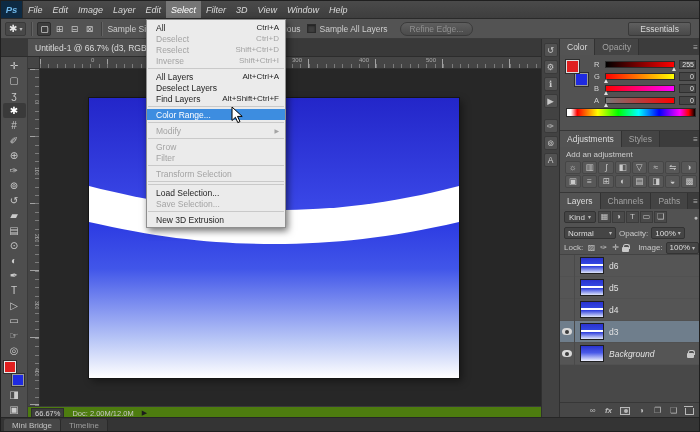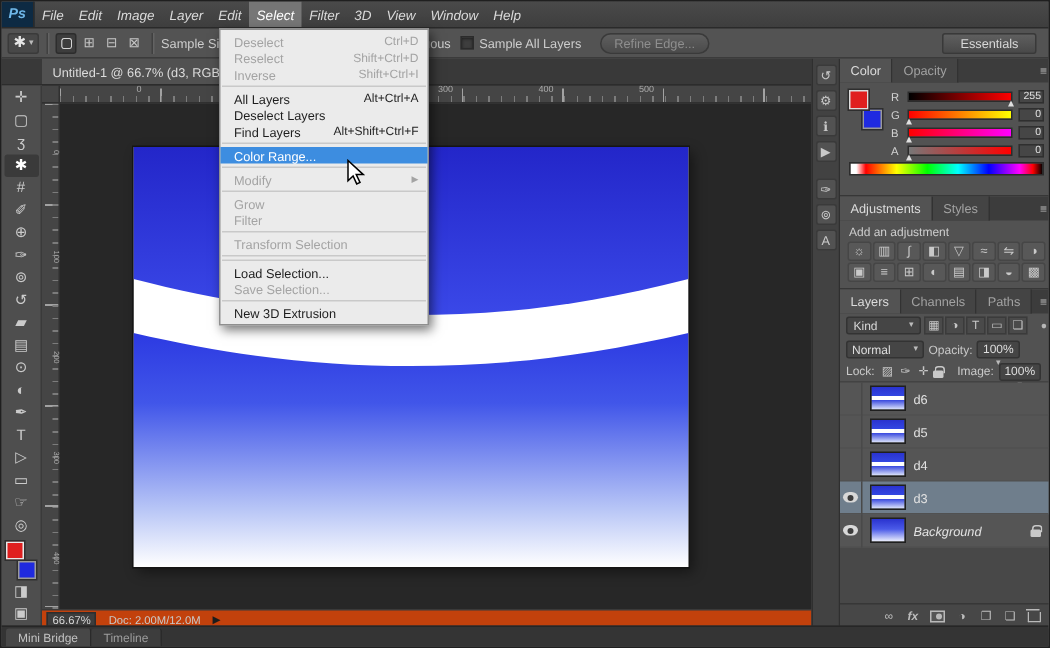--- a/index.html
+++ b/index.html
@@ -54,21 +54,21 @@
  background-size:100% 4px,100% 9px;background-position:0 100%,0 100%;background-repeat:repeat-x;}
 .ruler-left{left:0;top:12px;width:12px;bottom:0;border-right:1px solid #303030;
  background-image:repeating-linear-gradient(to bottom,#7c7c7c 0 1px,transparent 1px 8.4px),repeating-linear-gradient(to bottom,#a2a2a2 0 1px,transparent 1px 67px);
  background-size:4px 100%,9px 100%;background-position:100% 0,100% 0;background-repeat:repeat-y;}
 .rnum{position:absolute;top:0;font-size:6px;color:#ababab;line-height:1;padding-left:2px;}
 .rnum-v{left:0;width:11px;font-size:5px;text-align:center;writing-mode:vertical-rl;padding-left:0;padding-top:2px;}
 .image{position:absolute;left:61px;top:41px;width:370px;height:280px;box-shadow:0 0 0 1px #151515,3px 3px 8px rgba(0,0,0,.45);}
 .image svg{display:block;width:100%;height:100%;}
 
 
-.statusbar{position:absolute;left:27px;top:405px;width:513px;height:13px;background:#c2410c;border-top:1px solid #3a3a3a;display:flex;align-items:center;gap:8px;padding:0 3px;font-size:7.5px;color:#c9c9c9;z-index:10;}
+.statusbar{position:absolute;left:27px;top:405px;width:513px;height:13px;background:#4d7c0f;border-top:1px solid #3a3a3a;display:flex;align-items:center;gap:8px;padding:0 3px;font-size:7.5px;color:#c9c9c9;z-index:10;}
 .zoom-box{background:#3d3d3d;border:1px solid #2d2d2d;padding:0 3px;height:10px;display:flex;align-items:center;color:#d5d5d5;}
 .status-arrow{color:#1c1c1c;font-size:7px;}
 
 
 .dock-strip{position:absolute;left:540px;top:38px;width:18px;height:380px;background:#424242;border-left:1px solid #2f2f2f;display:flex;flex-direction:column;align-items:center;padding-top:4px;gap:3px;z-index:10;}
 .strip-icon{width:14px;height:14px;display:flex;align-items:center;justify-content:center;font-size:8.5px;line-height:1;color:#c9c9c9;background:#525252;border:1px solid #3a3a3a;border-radius:2px;}
 
 
 .dock{position:absolute;left:558px;top:38px;width:142px;height:380px;background:#4e4e4e;border-left:1px solid #2f2f2f;z-index:10;}
 .panel{position:absolute;left:0;width:142px;border-bottom:1px solid #373737;background:#525252;}
@@ -97,26 +97,26 @@
 .sval{width:17px;font-size:7px;color:#e0e0e0;text-align:right;background:#464646;border:1px solid #2f2f2f;padding:0 1px;height:9px;line-height:7px;}
 .spectrum{margin:2px 6px 0;height:9px;border:1px solid #2c2c2c;background:linear-gradient(to right,#fff 0,#fff 3%,#f00 8%,#ff0 24%,#0f0 40%,#0ff 56%,#00f 72%,#f0f 88%,#f00 95%,#000 100%);}
 
 
 .adj-header{font-size:8px;color:#cdcdcd;padding:3px 6px 2px;}
 .adj-grid{display:grid;grid-template-columns:repeat(8,1fr);gap:1px;padding:0 5px;}
 .adj-icon{height:13px;display:flex;align-items:center;justify-content:center;font-size:8.5px;line-height:1;color:#c9c9c9;background:#585858;border:1px solid #464646;border-radius:2px;}
 
 
 .lfilter{display:flex;align-items:center;gap:2px;padding:2px 4px;height:16px;}
-.kind-dd{display:flex;align-items:center;gap:21px;background:#454545;border:1px solid #333;border-radius:2px;padding:0 4px;height:12px;font-size:8px;color:#d8d8d8;}
+.kind-dd{display:flex;align-items:center;gap:3px;background:#454545;border:1px solid #333;border-radius:2px;padding:0 4px;height:12px;font-size:8px;color:#d8d8d8;}
 .f-icon{width:13px;height:12px;display:flex;align-items:center;justify-content:center;font-size:8px;line-height:1;color:#c6c6c6;background:#4a4a4a;border:1px solid #3b3b3b;}
 .lf-toggle{margin-left:auto;font-size:7px;color:#b7b7b7;}
 .lblend{display:flex;align-items:center;gap:3px;padding:1px 4px;height:16px;font-size:8px;color:#c9c9c9;}
 .blend-dd{display:flex;align-items:center;justify-content:space-between;width:52px;height:12px;background:#454545;border:1px solid #333;border-radius:2px;padding:0 3px;font-size:8px;color:#dedede;}
-.op-val{display:flex;align-items:center;gap:2px;background:#454545;border:1px solid #333;border-radius:2px;height:12px;padding:0 3px;font-size:8px;color:#dedede;flex-direction:column;}
+.op-val{display:flex;align-items:center;gap:2px;background:#454545;border:1px solid #333;border-radius:2px;height:12px;padding:0 3px;font-size:8px;color:#dedede;}
 .llock{display:flex;align-items:center;gap:3px;padding:1px 4px;height:14px;font-size:8px;color:#c9c9c9;border-bottom:1px solid #434343;}
 .lk-icon{width:11px;height:11px;display:flex;align-items:center;justify-content:center;font-size:8px;line-height:1;color:#c6c6c6;}
 .layer-list{position:absolute;top:62px;left:0;right:0;bottom:16px;background:#484848;overflow:hidden;}
 .layer-row{display:flex;align-items:center;height:22px;border-bottom:1px solid #515151;background:#555;padding-right:2px;}
 .layer-row.selected{background:#6f7e8c;}
 .eye-cell{width:15px;height:22px;display:flex;align-items:center;justify-content:center;border-right:1px solid #494949;}
 .thumb{width:24px;height:17px;margin:0 5px;border:1px solid #1f1f1f;background:linear-gradient(180deg,#2a33cf 0%,#3347e2 40%,#fff 40%,#fff 56%,#3040dd 56%,#dfe6fb 100%);}
 .thumb.bgthumb{background:linear-gradient(180deg,#2a33cf 0%,#4a5ae8 45%,#eef1fd 100%);}
 .lname{font-size:8.5px;color:#e2e2e2;}
 .lname.italic{font-style:italic;}
@@ -468,20 +468,24 @@
         </div>
     </div>
   </div>
 
   <div class="bottombar">
     <div class="btab">Mini Bridge</div>
     <div class="btab second">Timeline</div>
   </div>
 
   <div class="select-menu">
+      <div class="mi">
+        <span>All</span>
+        <span class="sc">Ctrl+A</span>
+      </div>
       <div class="mi disabled">
         <span>Deselect</span>
         <span class="sc">Ctrl+D</span>
       </div>
       <div class="mi disabled">
         <span>Reselect</span>
         <span class="sc">Shift+Ctrl+D</span>
       </div>
       <div class="mi disabled">
         <span>Inverse</span>

